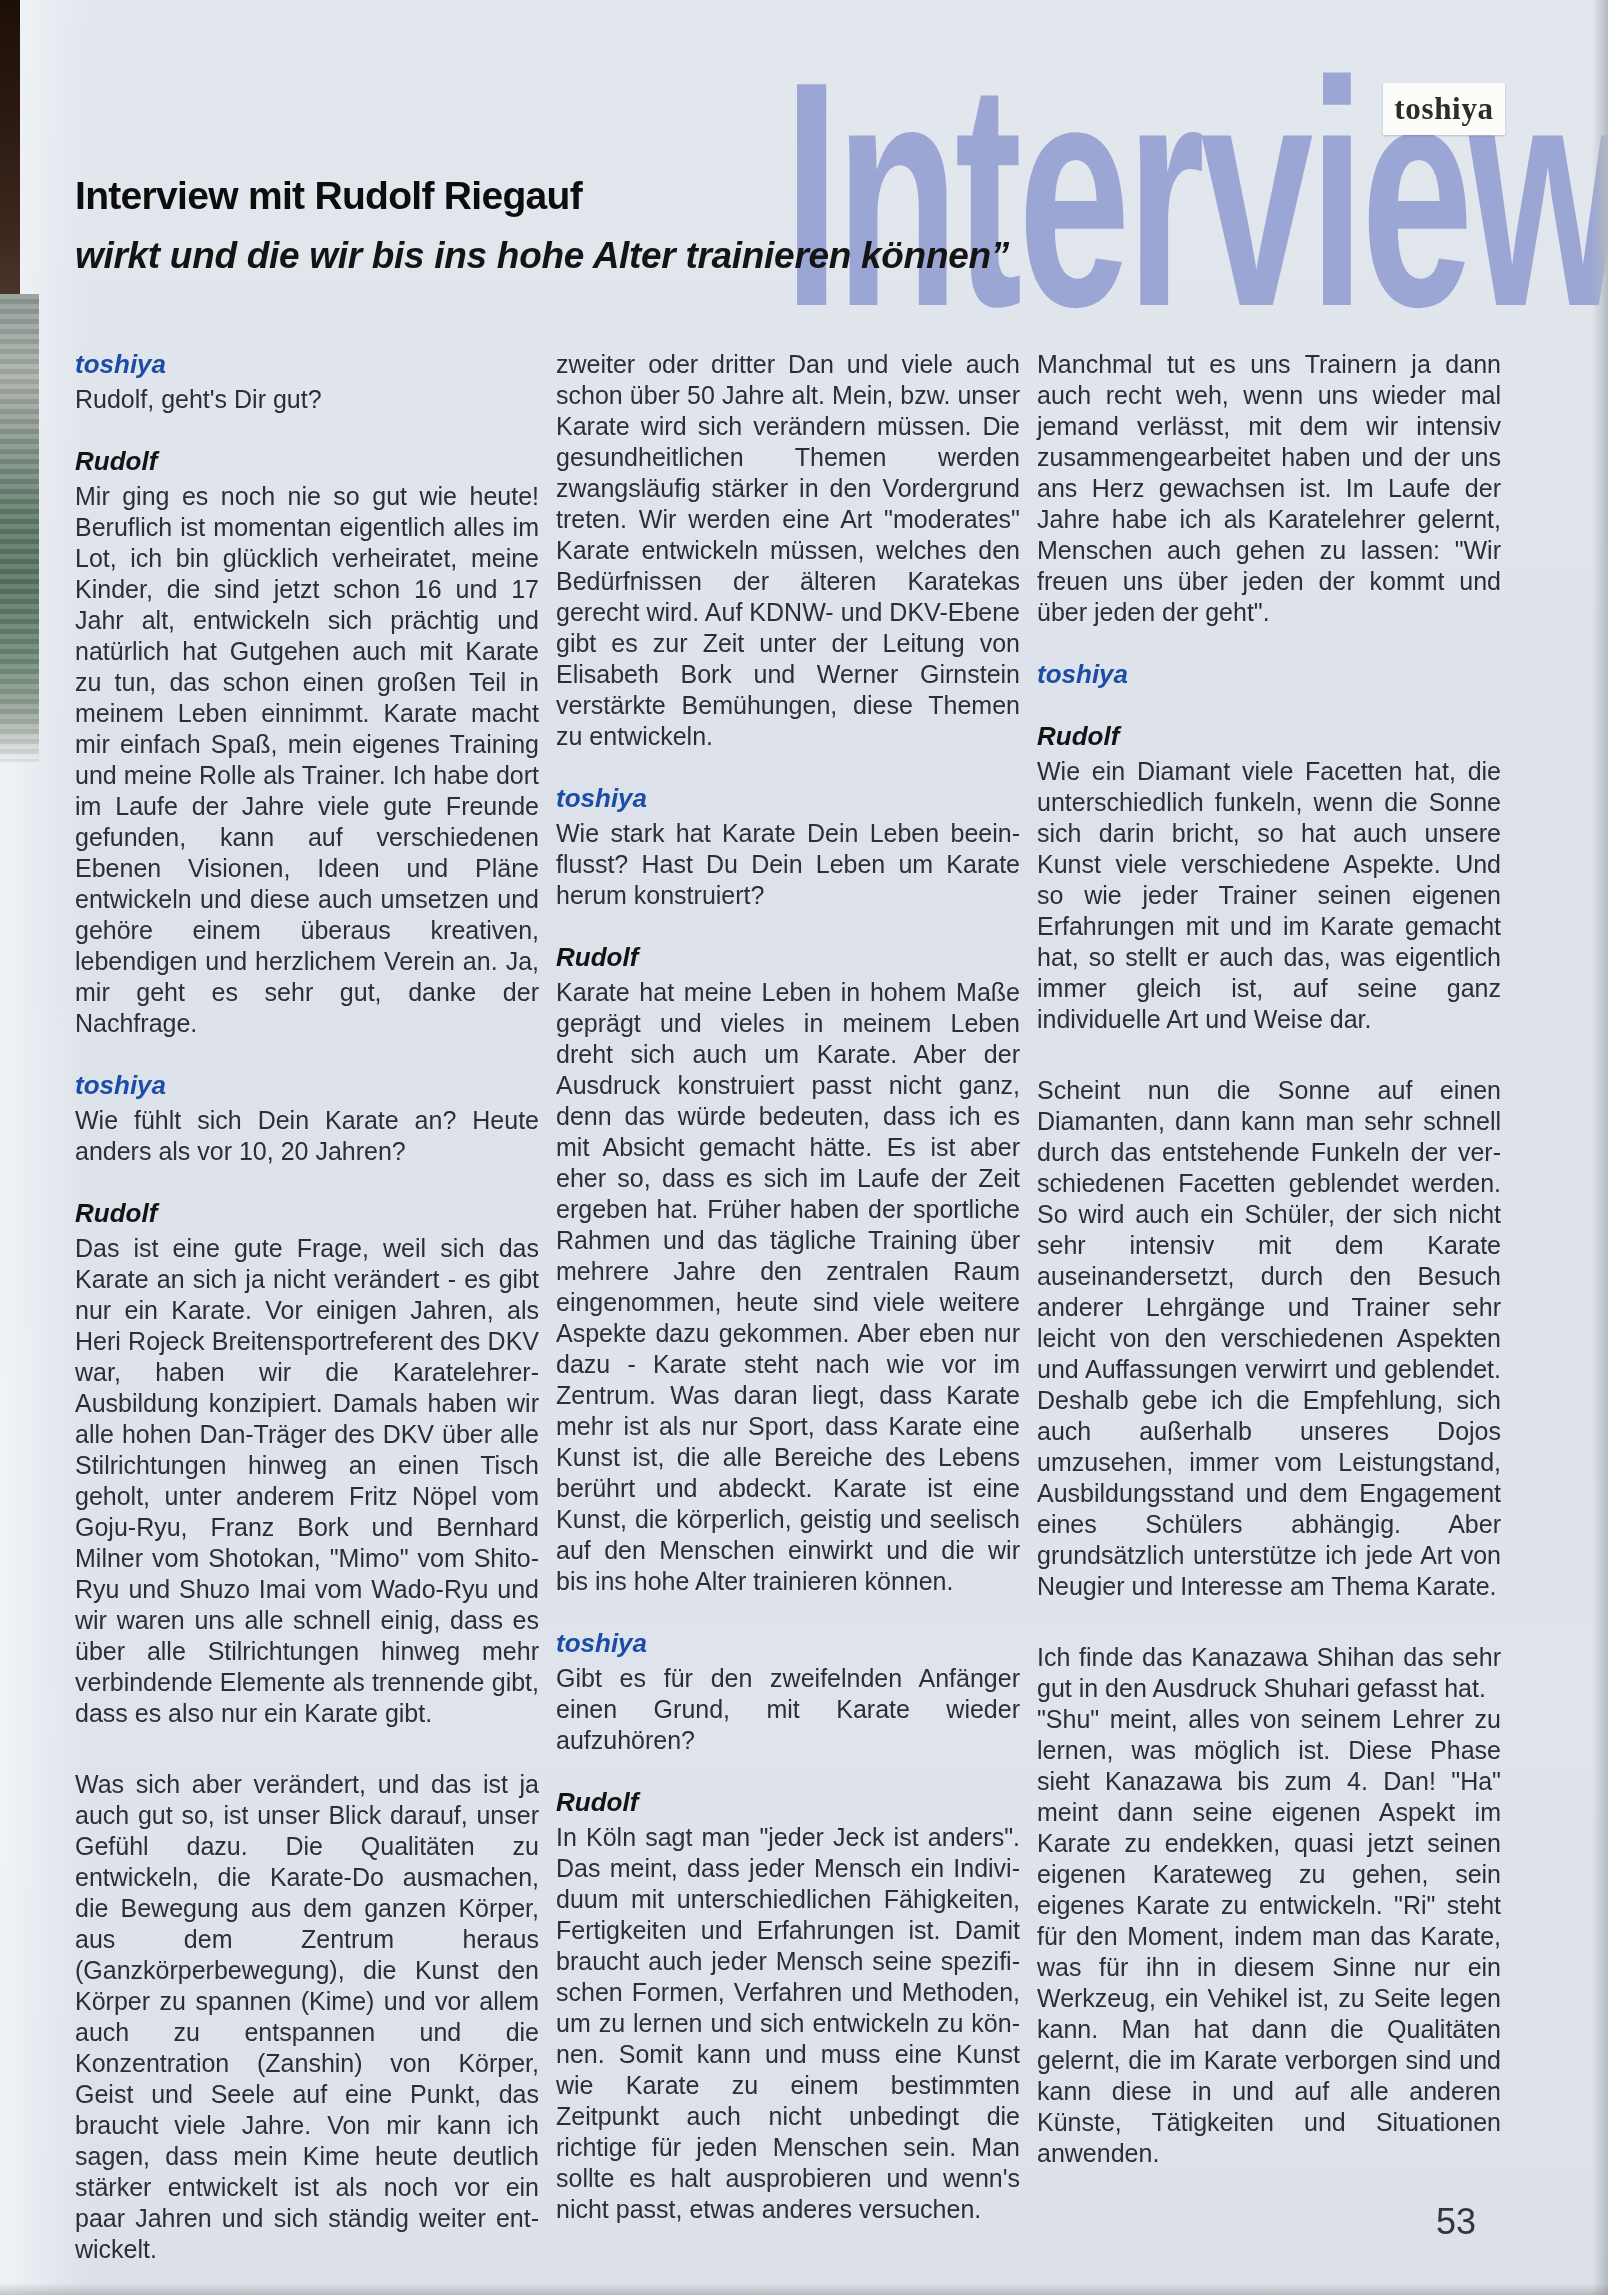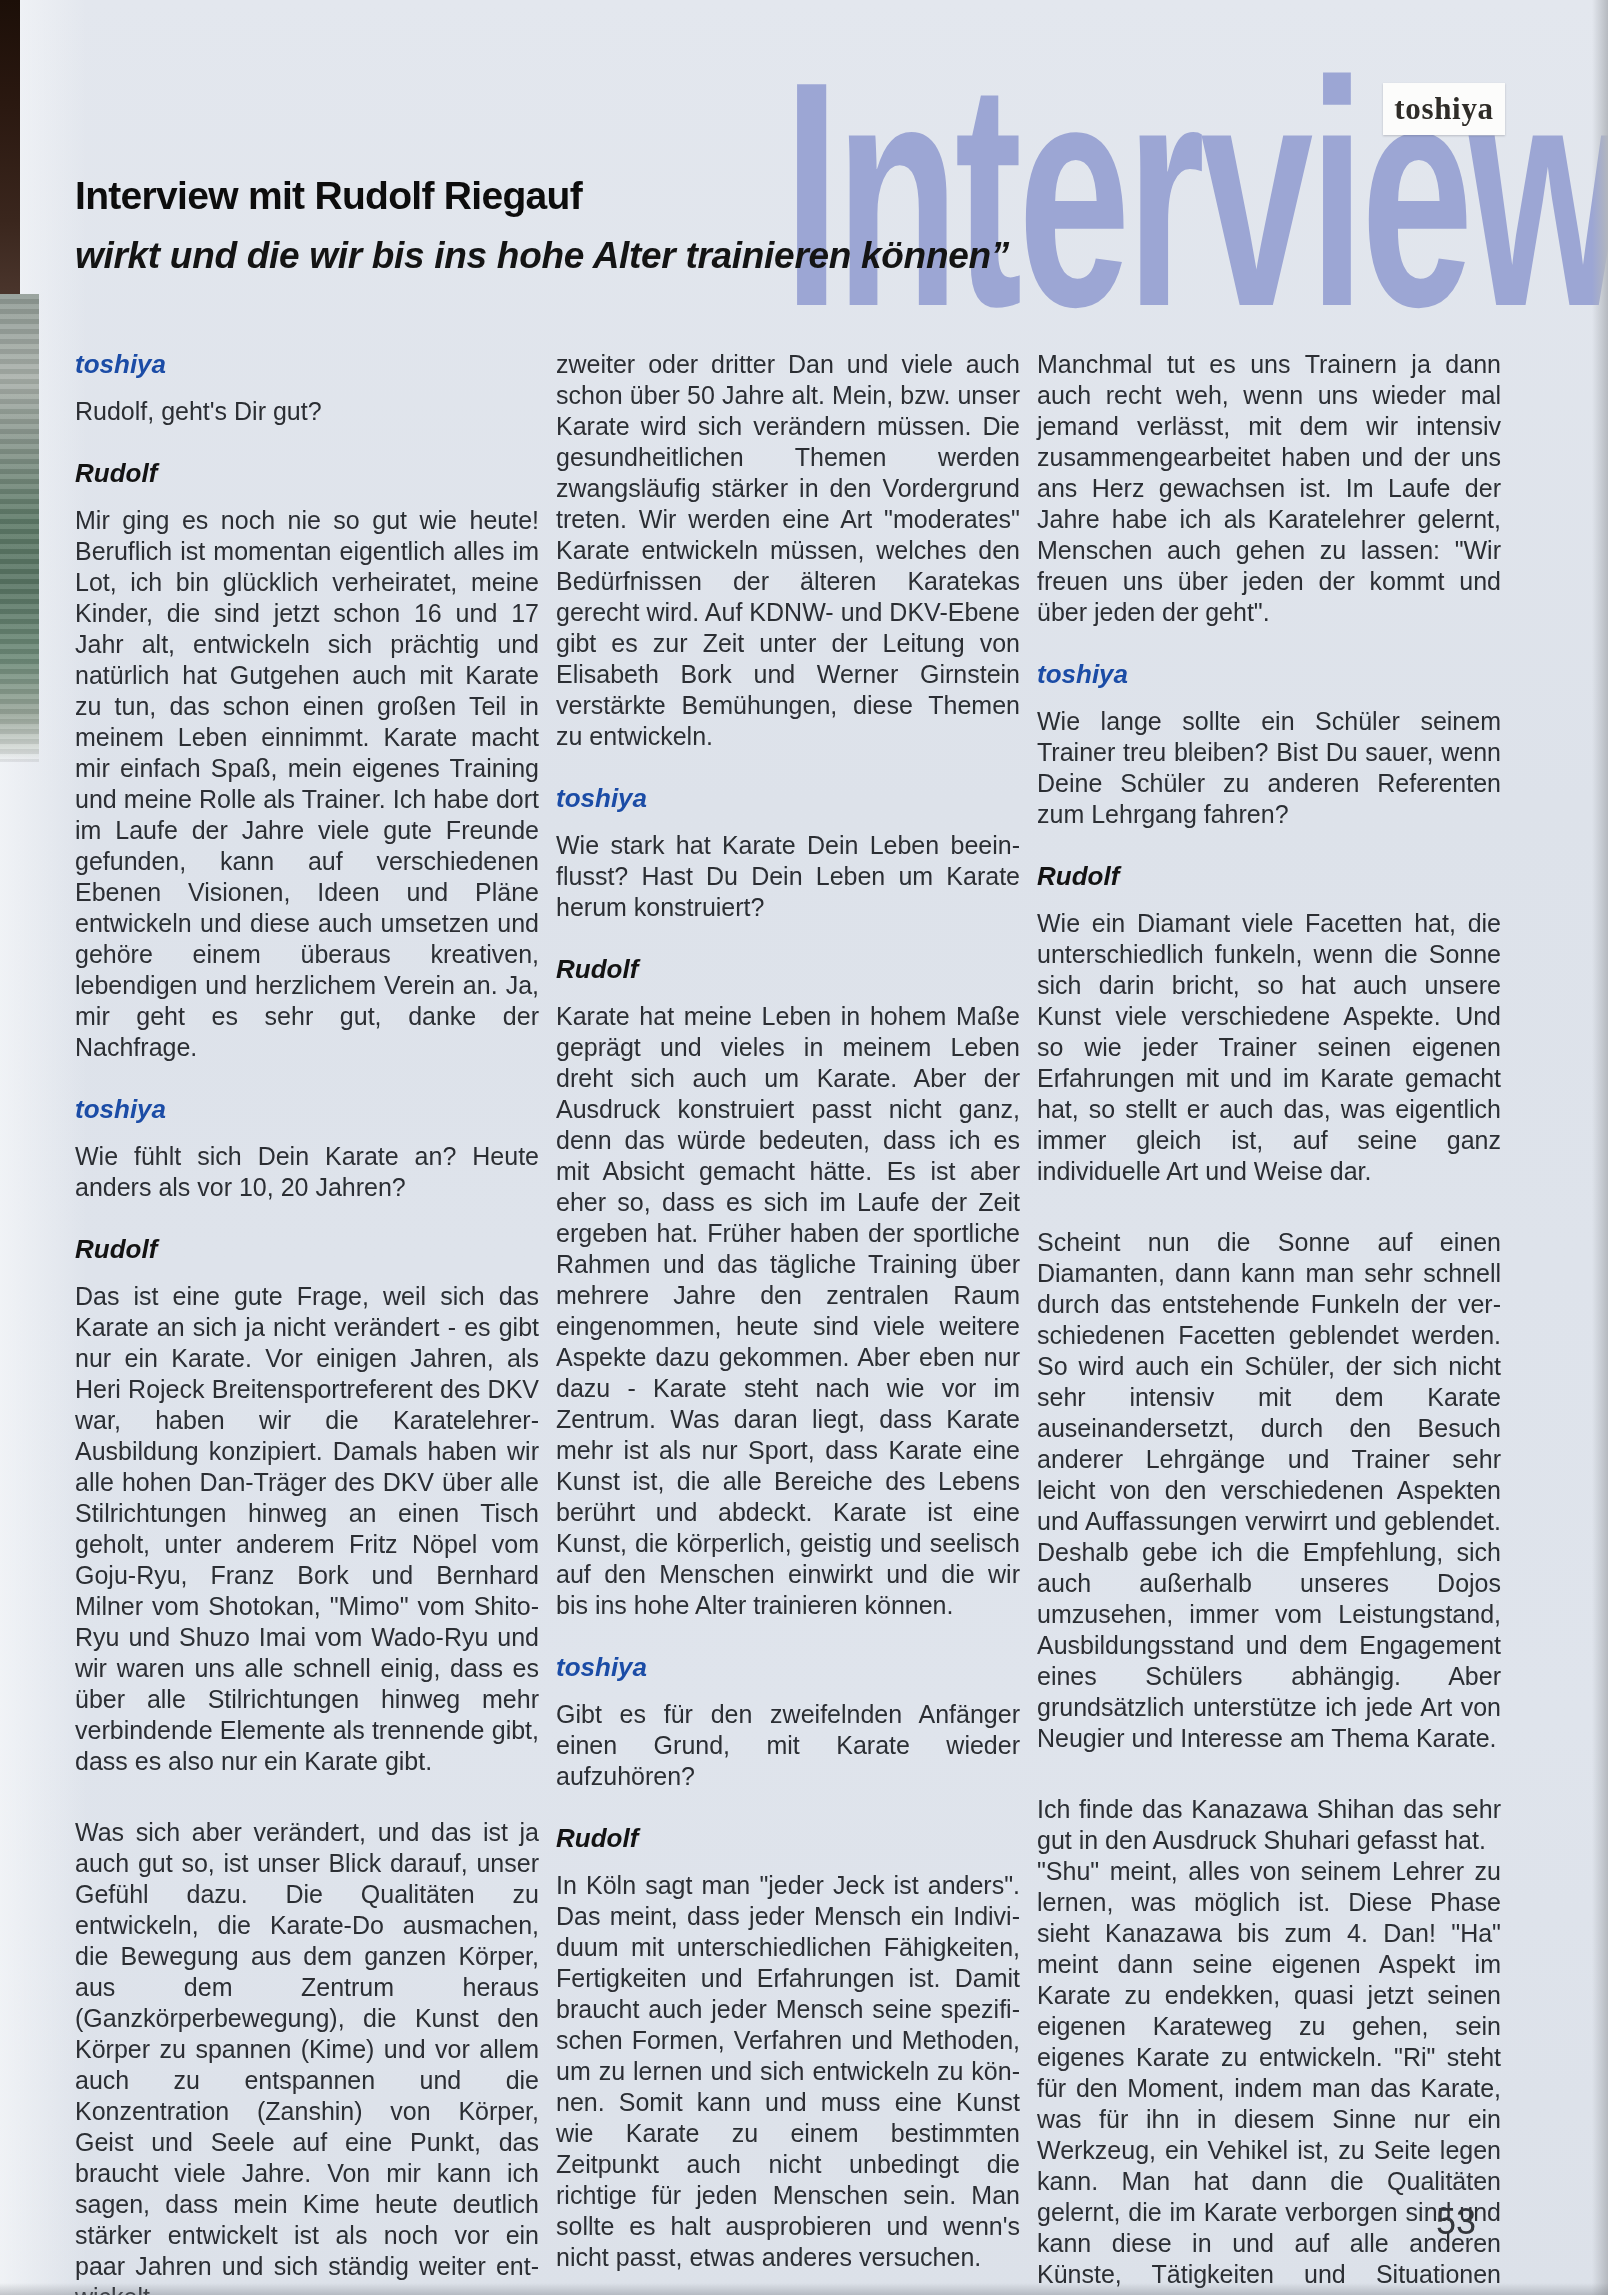--- a/index.html
+++ b/index.html
@@ -51,21 +51,21 @@
     letter-spacing:-0.3px; color:#141414;
   }
   .col{position:absolute; top:349px; width:464px; z-index:5;}
   .col1{left:75px;} .col2{left:556px;} .col3{left:1037px;}
 
   .block{margin-top:31px;}
   .block:first-child{margin-top:0;}
   .speaker{font-size:26px; line-height:31px; font-weight:bold; font-style:italic;}
   .speaker.t{color:var(--accent-blue);}
   .speaker.r{color:#131313;}
-  .speaker + .para{margin-top:16px;}
+  .speaker + .para{margin-top:4px;}
   .para{
     font-size:25px; line-height:31px; color:var(--ink);
     text-align:justify; text-justify:inter-word;margin-top:40px;
   }
   .para.flush{margin-top:0;}
   .page-number{
     position:absolute; left:1436px; top:2201px; z-index:5;
     font-size:36px; color:#33363b;
   }
 </style>
@@ -108,21 +108,20 @@
       <div class="block speaker r">Rudolf</div>
       <div class="block para">Karate hat meine Leben in hohem Maße geprägt und vieles in meinem Leben dreht sich auch um Karate. Aber der Ausdruck konstruiert passt nicht ganz, denn das würde bedeuten, dass ich es mit Absicht gemacht hätte. Es ist aber eher so, dass es sich im Laufe der Zeit ergeben hat. Früher haben der sportliche Rahmen und das tägliche Training über mehrere Jahre den zen­tralen Raum eingenommen, heute sind viele weitere Aspekte dazu gekommen. Aber eben nur dazu - Karate steht nach wie vor im Zentrum. Was daran liegt, dass Karate mehr ist als nur Sport, dass Karate eine Kunst ist, die alle Bereiche des Lebens berührt und abdeckt. Karate ist eine Kunst, die körperlich, geistig und seelisch auf den Menschen einwirkt und die wir bis ins hohe Alter trainieren können.</div>
       <div class="block speaker t">toshiya</div>
       <div class="block para">Gibt es für den zweifelnden Anfänger einen Grund, mit Karate wieder aufzuhören?</div>
       <div class="block speaker r">Rudolf</div>
       <div class="block para">In Köln sagt man "jeder Jeck ist anders". Das meint, dass jeder Mensch ein Indivi­duum mit unterschiedlichen Fähigkeiten, Fertigkeiten und Erfahrungen ist. Damit braucht auch jeder Mensch seine spezifi­schen Formen, Verfahren und Methoden, um zu lernen und sich entwickeln zu kön­nen. Somit kann und muss eine Kunst wie Karate zu einem bestimmten Zeitpunkt auch nicht unbedingt die richtige für jeden Menschen sein. Man sollte es halt auspro­bieren und wenn's nicht passt, etwas ande­res versuchen.</div>
     </div>
   <div class="col col3">
       <div class="block para">Manchmal tut es uns Trainern ja dann auch recht weh, wenn uns wieder mal jemand verlässt, mit dem wir intensiv zusammenge­arbeitet haben und der uns ans Herz gewachsen ist. Im Laufe der Jahre habe ich als Karatelehrer gelernt, Menschen auch gehen zu lassen: "Wir freuen uns über jeden der kommt und über jeden der geht".</div>
       <div class="block speaker t">toshiya</div>
-      <div class="block para">Wie lange sollte ein Schüler seinem Trainer treu bleiben? Bist Du sauer, wenn Deine Schüler zu anderen Referenten zum Lehr­gang fahren?</div>
       <div class="block speaker r">Rudolf</div>
       <div class="block para">Wie ein Diamant viele Facetten hat, die unterschiedlich funkeln, wenn die Sonne sich darin bricht, so hat auch unsere Kunst viele verschiedene Aspekte. Und so wie jeder Trainer seinen eigenen Erfahrungen mit und im Karate gemacht hat, so stellt er auch das, was eigentlich immer gleich ist, auf seine ganz individuelle Art und Weise dar.</div>
       <div class="block para">Scheint nun die Sonne auf einen Diamanten, dann kann man sehr schnell durch das entstehende Funkeln der ver­schiedenen Facetten geblendet werden. So wird auch ein Schüler, der sich nicht sehr intensiv mit dem Karate auseinandersetzt, durch den Besuch anderer Lehrgänge und Trainer sehr leicht von den verschiedenen Aspekten und Auffassungen verwirrt und geblendet. Deshalb gebe ich die Empfeh­lung, sich auch außerhalb unseres Dojos umzusehen, immer vom Leistungstand, Ausbildungsstand und dem Engagement eines Schülers abhängig. Aber grundsätz­lich unterstütze ich jede Art von Neugier und Interesse am Thema Karate.</div>
       <div class="block para">Ich finde das Kanazawa Shihan das sehr gut in den Ausdruck Shuhari gefasst hat.</div>
       <div class="block para flush">"Shu" meint, alles von seinem Lehrer zu lernen, was möglich ist. Diese Phase sieht Kanazawa bis zum 4. Dan! "Ha" meint dann seine eigenen Aspekt im Karate zu endek­ken, quasi jetzt seinen eigenen Karateweg zu gehen, sein eigenes Karate zu entwic­keln. "Ri" steht für den Moment, indem man das Karate, was für ihn in diesem Sinne nur ein Werkzeug, ein Vehikel ist, zu Seite legen kann. Man hat dann die Qualitäten gelernt, die im Karate verborgen sind und kann diese in und auf alle anderen Künste, Tätigkeiten und Situationen anwenden.</div>
     </div>
 
   <div class="page-number">53</div>
 
   <div class="edge-right"></div>

